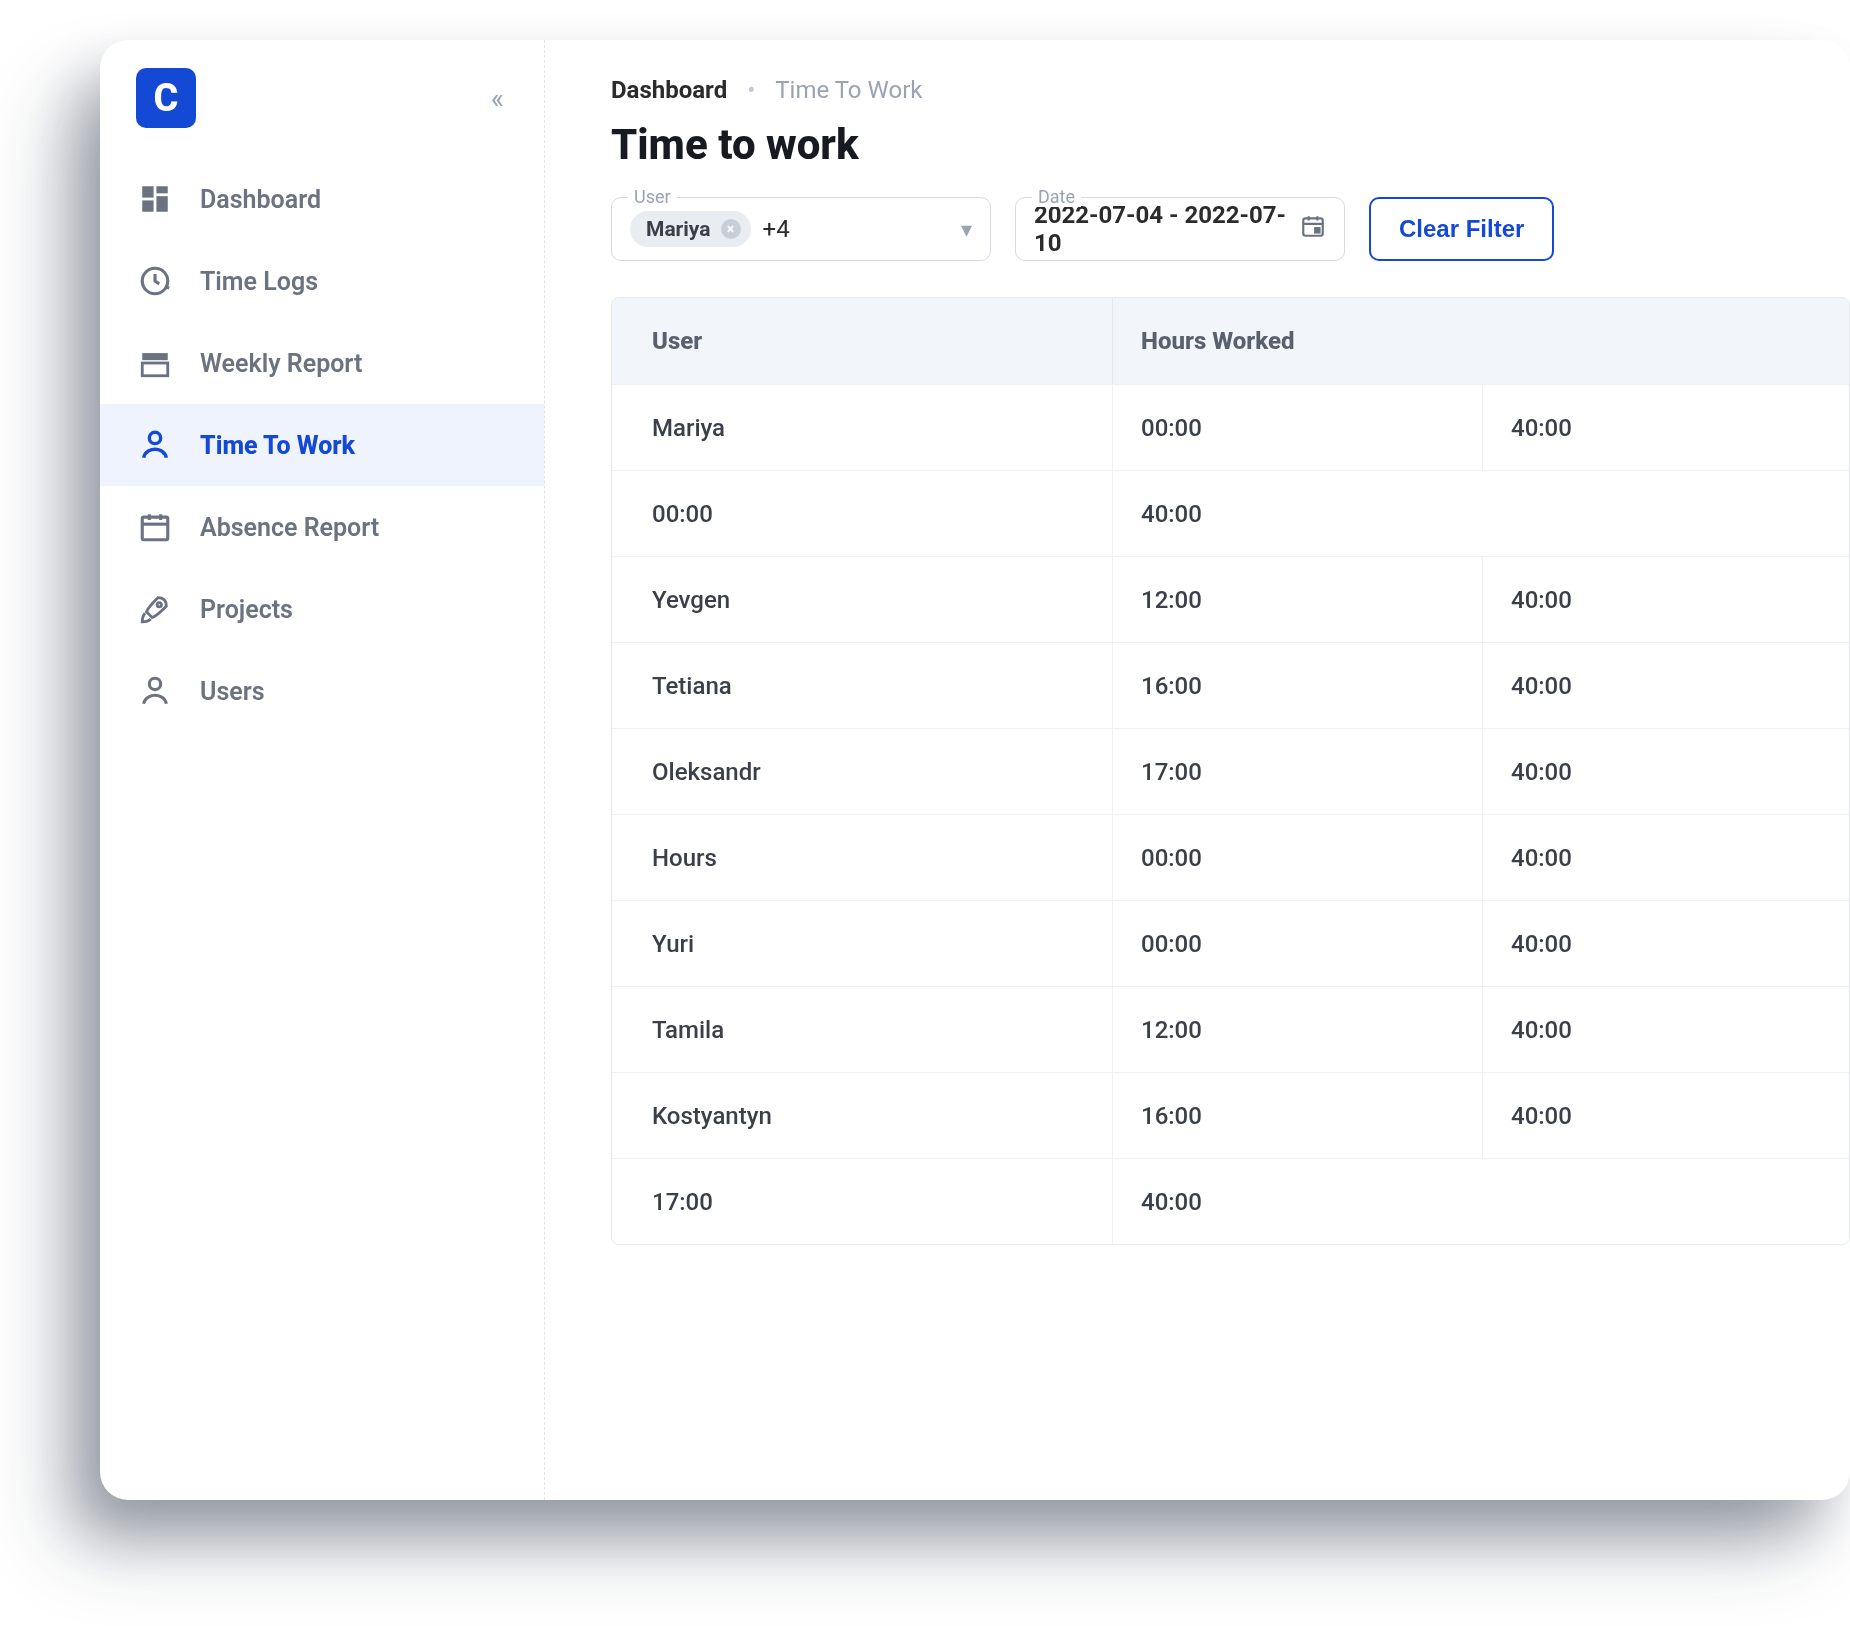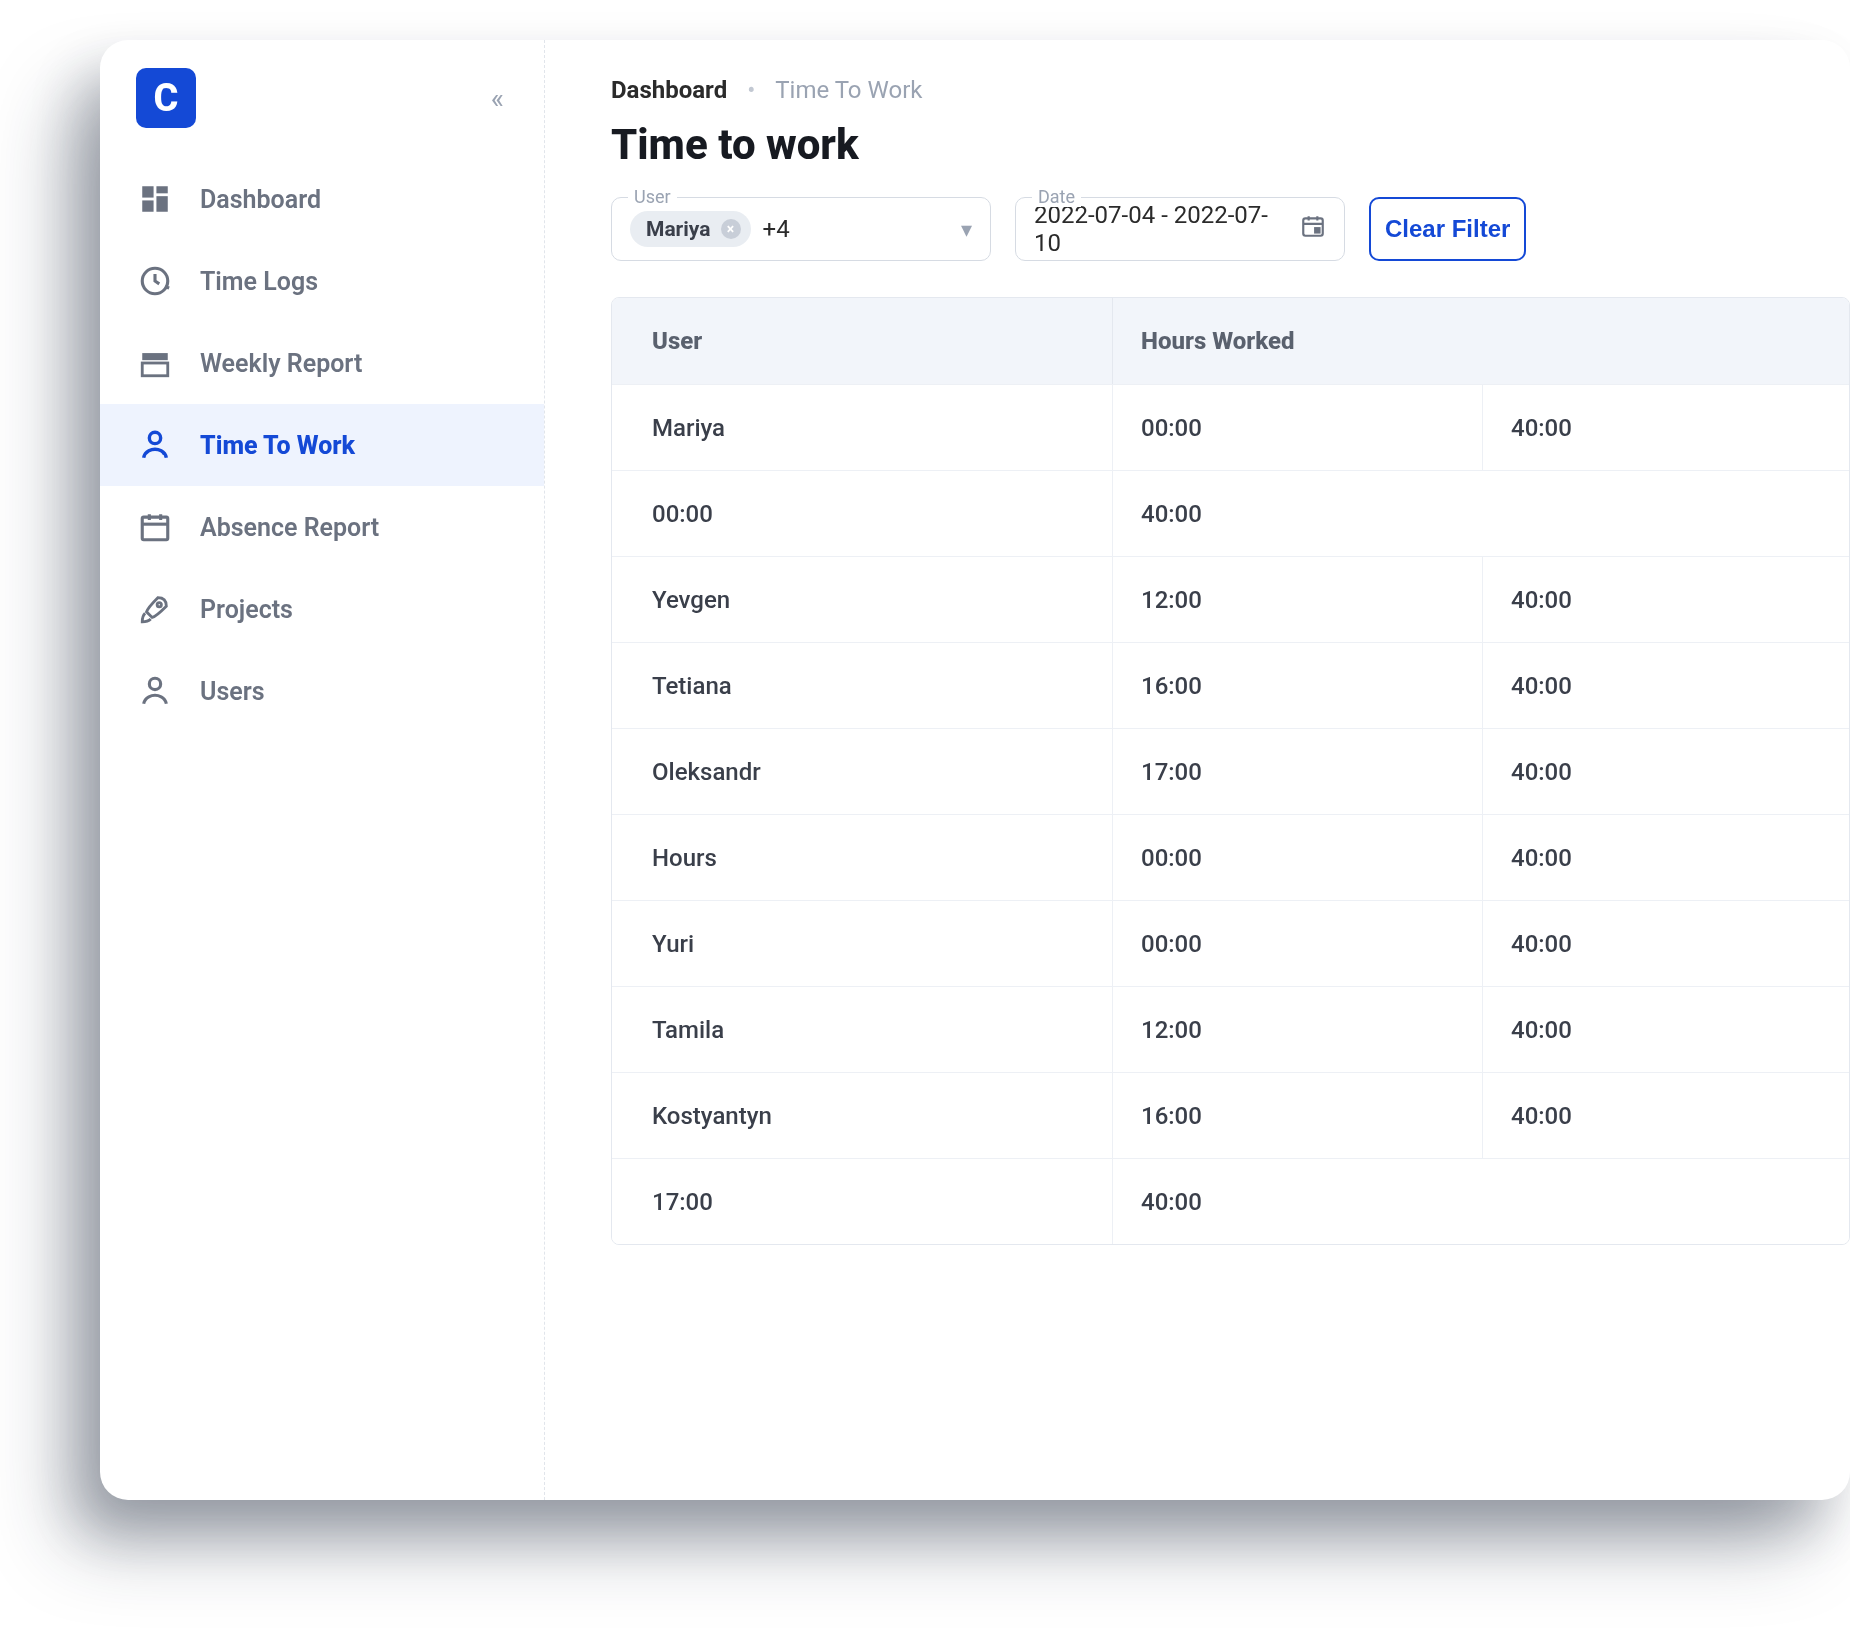--- a/index.html
+++ b/index.html
@@ -145,29 +145,29 @@
   gap: 10px;
 }
 .chip-close {
   width: 20px; height: 20px; border-radius: 50%;
   background: #c8ced8; color: #fff; font-size: 14px;
   display: flex; align-items: center; justify-content: center;
 }
 .plus-more { font-size: 24px; color: #2b2b2b; font-weight: 400; }
 .chevron { color: #9aa3b2; font-size: 22px; }
 .date-filter { width: 330px; justify-content: space-between; }
-.date-text { font-size: 24px; color: #2b2b2b; }
+.date-text { font-size: 24px; color: #2b2b2b; font-weight: bold; }
 .calendar-ico { color: #6b7280; font-size: 24px; }
 .clear-filter {
   border: 2px solid #1449d6;
   color: #1449d6;
   background: #fff;
   border-radius: 10px;
   height: 64px;
-  padding: 0 14px;
+  padding: 0 28px;
   font-size: 24px;
   font-weight: 700;
   cursor: pointer;
   text-align: center;
 }
 
 .table {
   border: 1px solid #e4e8ef;
   border-radius: 8px;
   overflow: hidden;

